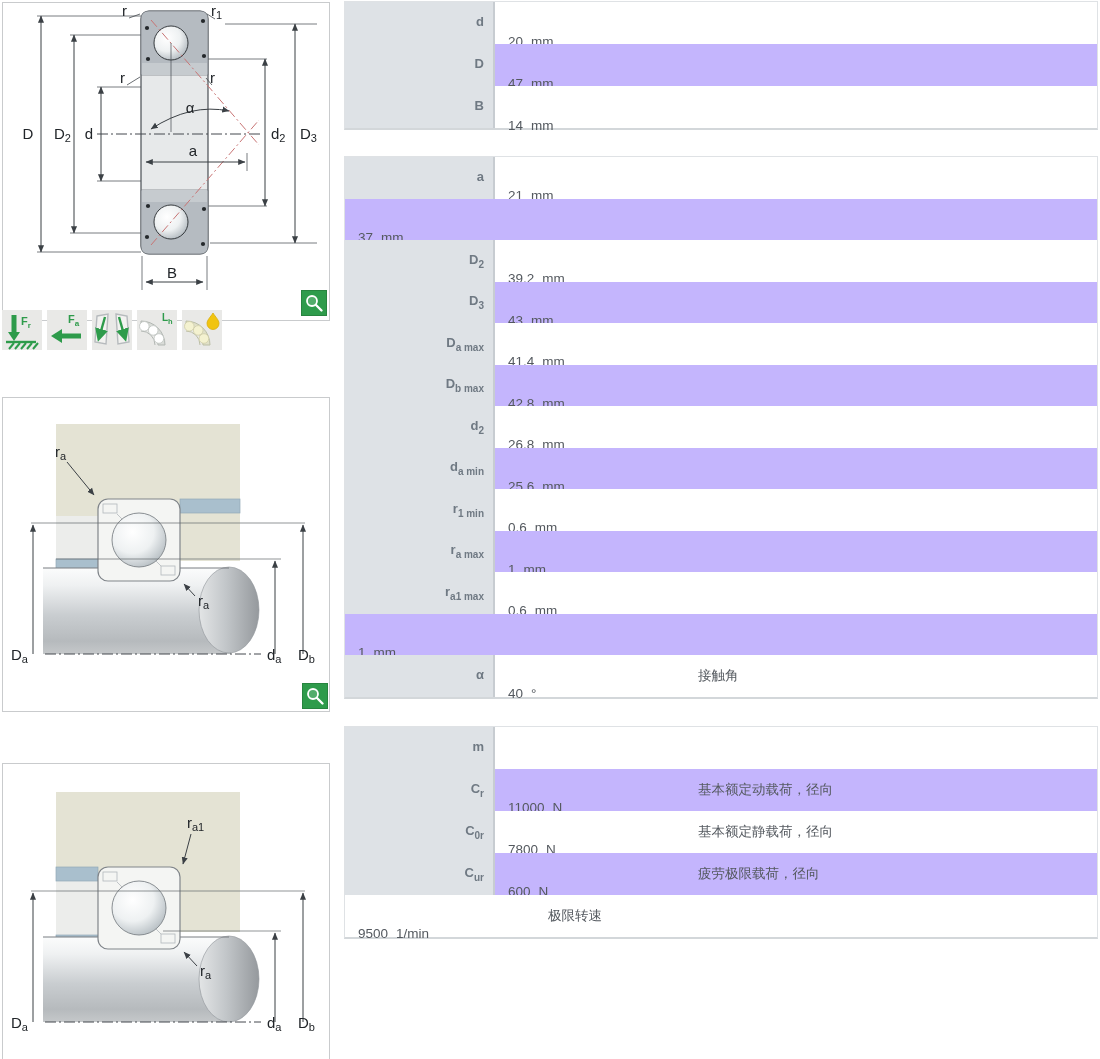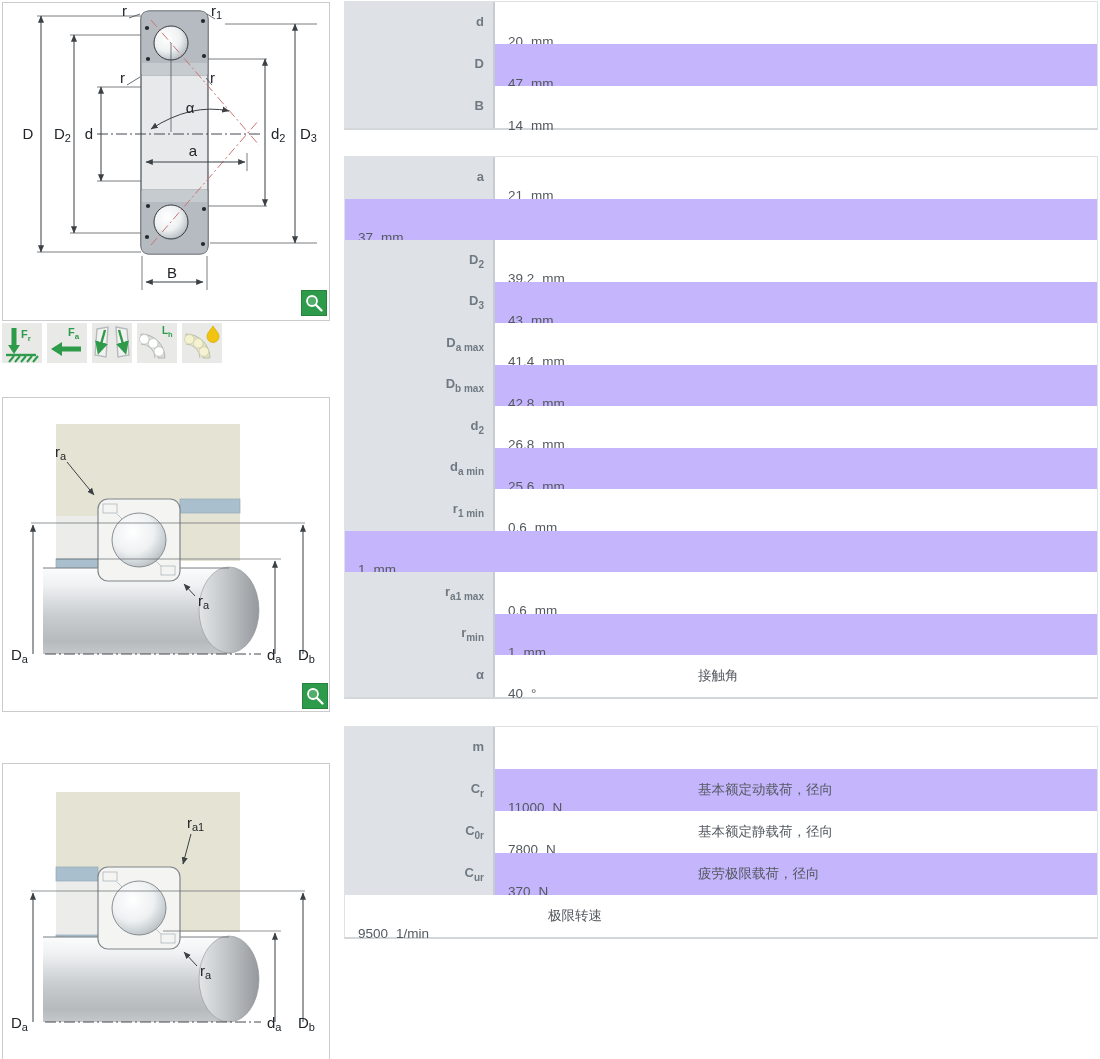--- a/index.html
+++ b/index.html
@@ -13,21 +13,21 @@
         border:1px solid #c9cbcd;box-sizing:border-box;}
   #box1{top:2px;height:319px;}
   #box2{top:397px;height:315px;}
   #box3{top:763px;height:380px;}
 
   .zoom-btn{position:absolute;right:2px;bottom:4px;width:26px;height:26px;
             background:#2e9b4b;border:1px solid #27843f;padding:0;margin:0;
             display:flex;align-items:center;justify-content:center;cursor:pointer;}
   #box2 .zoom-btn,#box3 .zoom-btn{bottom:2px;right:1px;}
 
-  .icon-strip{position:absolute;left:2px;top:323px;display:flex;gap:5px;}
+  .icon-strip{position:absolute;left:2px;top:310px;display:flex;gap:5px;}
   .ficon{width:40px;height:40px;background:#e9e9e7;}
 
   
   .tables{position:absolute;left:344px;top:1px;width:754px;}
   .spec-table{width:100%;box-sizing:border-box;background:#fff;
               border:1px solid #dfe2e5;border-bottom:2px solid #d3d7da;}
   #t2{margin-top:26px;}
   #t3{margin-top:27px;}
   .row{display:flex;height:42px;}
   #t2 .row{height:41.5px;}
@@ -428,40 +428,40 @@
     <div class="lbl">
       <span class="lblwrap"><span>r</span><sub>1 min</sub></span>
     </div>
     <div class="vals">
       <span class="vu"><span>0,6</span><span>mm</span></span>
       <span class="desc"></span>
     </div>
   </div>
 
   <div class="row alt">
+    <div class="lbl">
+      <span class="lblwrap"><span>r</span><sub>a max</sub></span>
+    </div>
     <div class="vals">
       <span class="vu"><span>1</span><span>mm</span></span>
       <span class="desc"></span>
     </div>
   </div>
 
   <div class="row">
     <div class="lbl">
       <span class="lblwrap"><span>r</span><sub>a1 max</sub></span>
     </div>
     <div class="vals">
       <span class="vu"><span>0,6</span><span>mm</span></span>
       <span class="desc"></span>
     </div>
   </div>
 
   <div class="row alt">
-    <div class="lbl">
-      <span class="lblwrap"><span>r</span><sub>min</sub></span>
-    </div>
     <div class="vals">
       <span class="vu"><span>1</span><span>mm</span></span>
       <span class="desc"></span>
     </div>
   </div>
 
   <div class="row">
     <div class="lbl">
       <span class="lblwrap"><span>α</span><sub></sub></span>
     </div>
@@ -496,21 +496,21 @@
       <span class="vu"><span>7800</span><span>N</span></span>
       <span class="desc">基本额定静载荷，径向</span>
     </div>
   </div>
 
   <div class="row alt">
     <div class="lbl">
       <span class="lblwrap"><span>C</span><sub>ur</sub></span>
     </div>
     <div class="vals">
-      <span class="vu"><span>370</span><span>N</span></span>
+      <span class="vu"><span>600</span><span>N</span></span>
       <span class="desc">疲劳极限载荷，径向</span>
     </div>
   </div>
 
   <div class="row">
     <div class="vals">
       <span class="vu"><span>9500</span><span>1/min</span></span>
       <span class="desc">极限转速</span>
     </div>
   </div>

